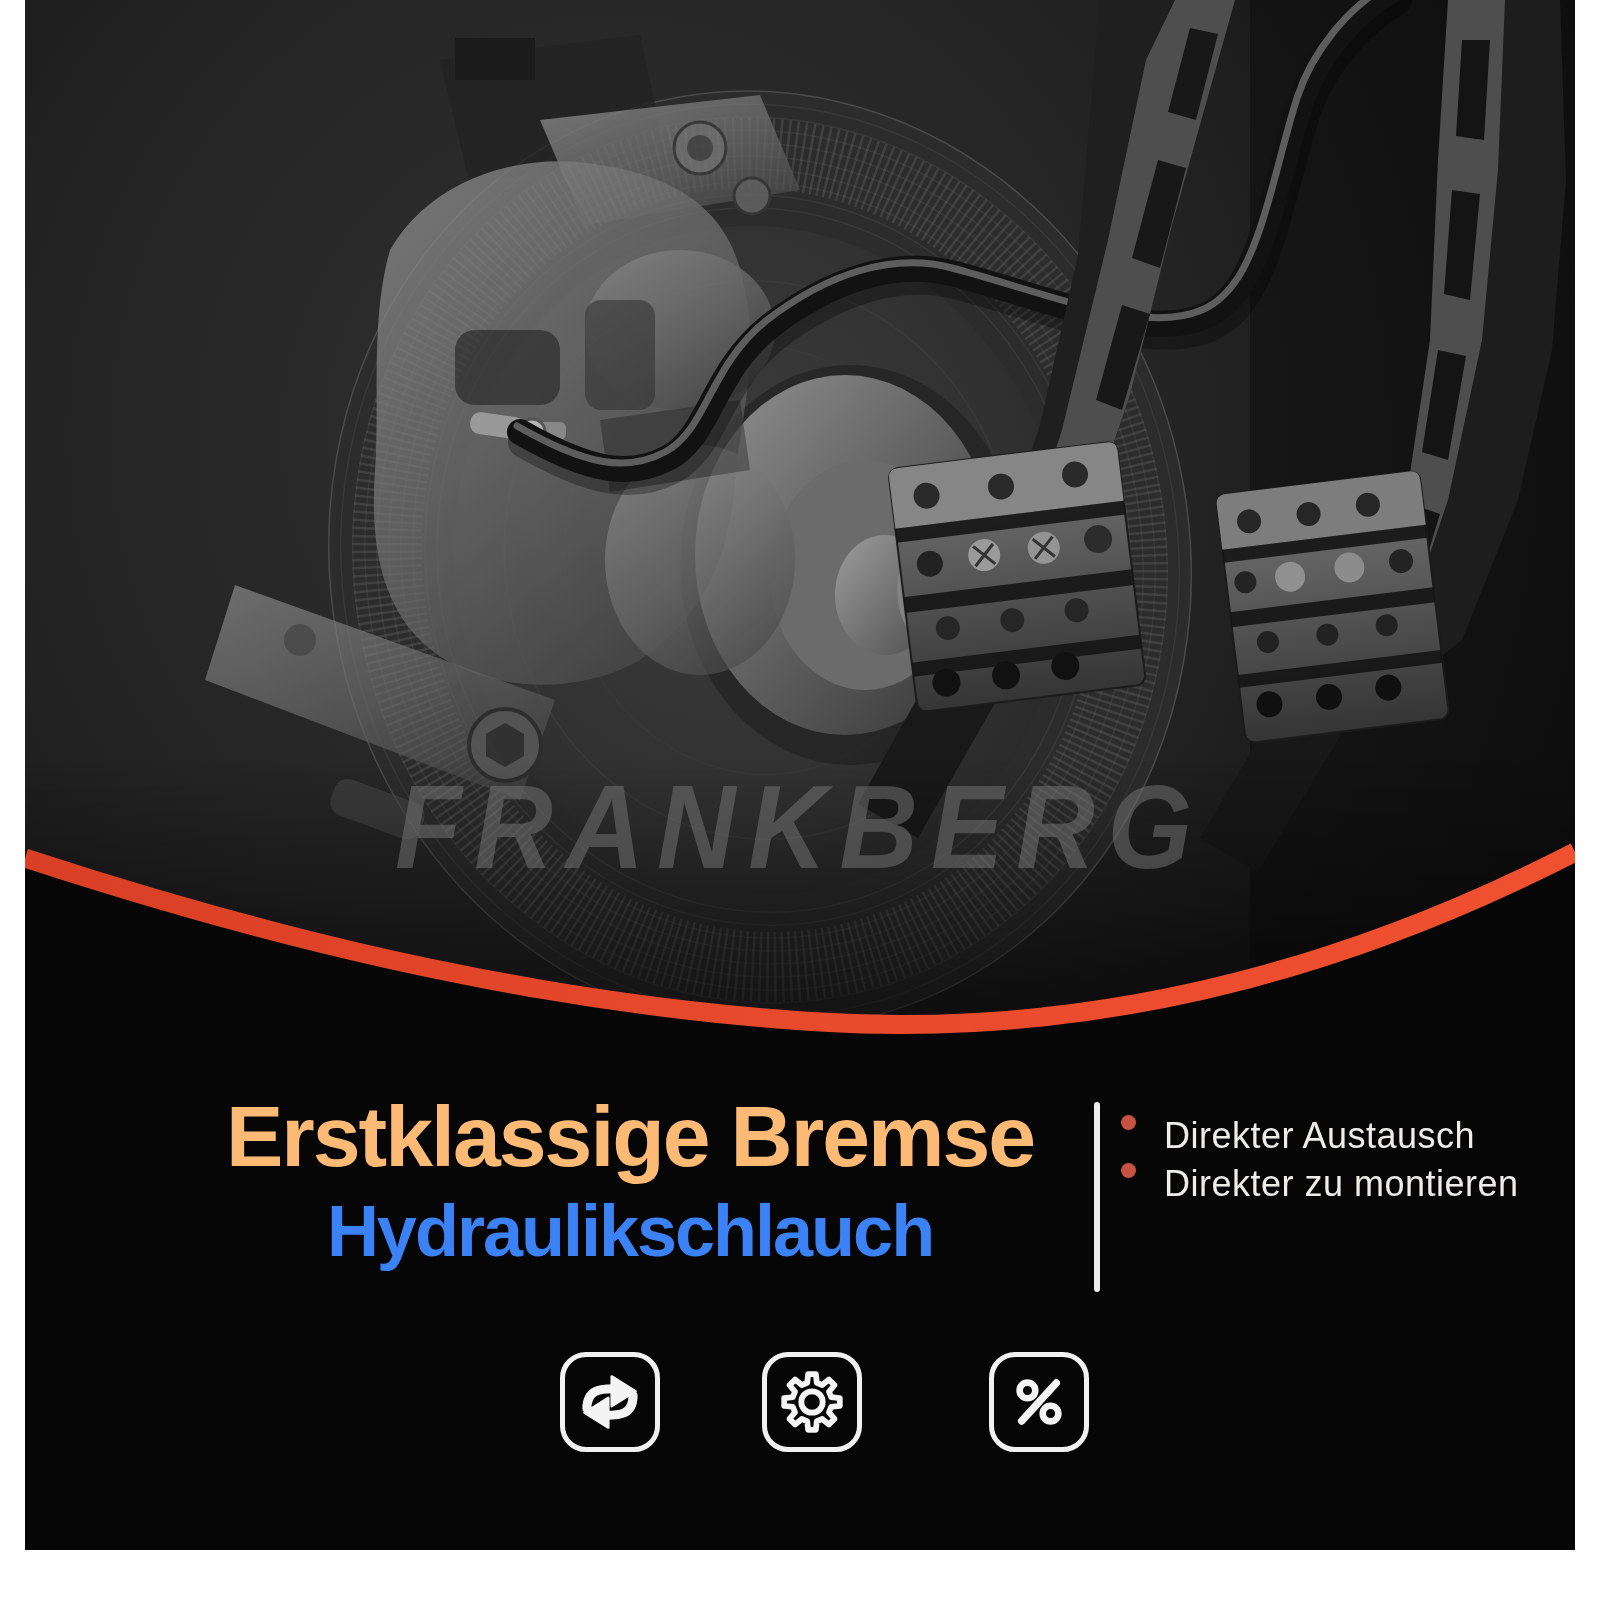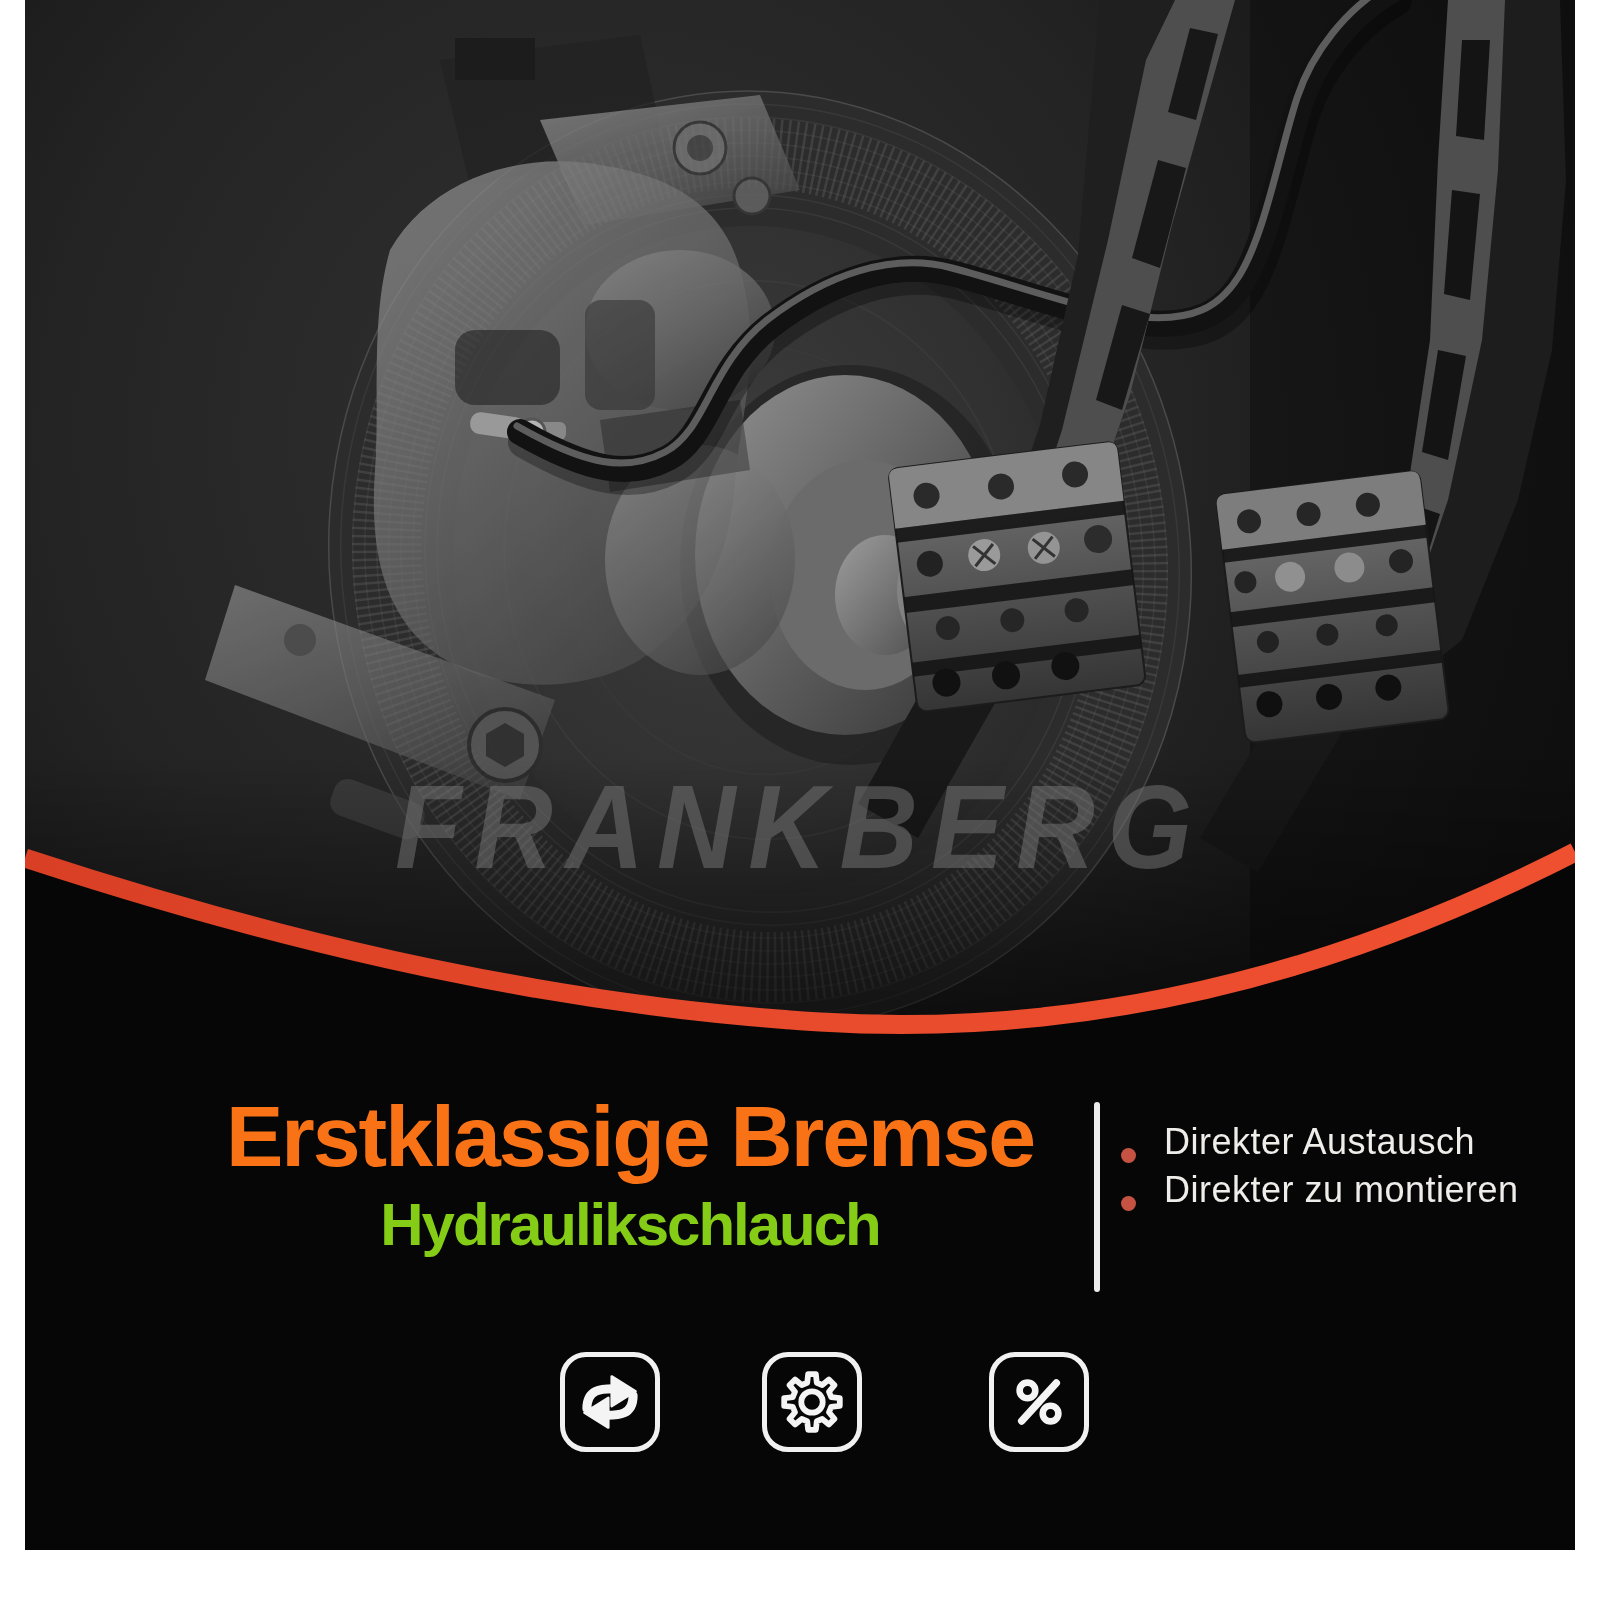--- a/index.html
+++ b/index.html
@@ -2,27 +2,27 @@
 <html><head>
 <meta charset="utf-8">
 <style>
   html,body{margin:0;padding:0;}
   body{font-family:"Liberation Sans", sans-serif; background:#ffffff;}
   .page{position:relative;width:1579px;height:1600px;background:#ffffff;overflow:hidden;}
   .poster{position:absolute;left:25px;top:0;width:1550px;height:1550px;background:#0c0c0c;overflow:hidden;}
   .photo-svg{position:absolute;left:0;top:0;width:1550px;height:1550px;display:block;}
 
   .headline{position:absolute;left:140px;top:1093px;width:930px;text-align:center;line-height:1;}
-  .headline .h1{font-size:86px;font-weight:700;letter-spacing:-2px;color:#f97316;white-space:nowrap;}
-  .headline .h2{font-size:60px;font-weight:700;letter-spacing:-2px;color:#84cc16;margin-top:16px;white-space:nowrap;}
+  .headline .h1{font-size:86px;font-weight:700;letter-spacing:-2px;color:#fdba74;white-space:nowrap;}
+  .headline .h2{font-size:72px;font-weight:700;letter-spacing:-2px;color:#3b82f6;margin-top:16px;white-space:nowrap;}
 
   .divider{position:absolute;left:1069px;top:1102px;width:6px;height:190px;background:#ECECEC;border-radius:3px;}
 
   .features{position:absolute;left:1096px;top:1115px;list-style:none;margin:0;padding:0;}
-  .features li{display:flex;align-items:flex-end;height:48px;}
+  .features li{display:flex;align-items:flex-start;height:48px;}
   .features .dot{width:15px;height:15px;border-radius:50%;background:#C65342;margin-right:28px;flex:0 0 auto;}
   .features .feature-text{font-size:36px;color:#EFEDEA;letter-spacing:.5px;white-space:nowrap;}
 
   .icon-box{position:absolute;top:1352px;width:100px;height:100px;border:5px solid #F1F1F1;border-radius:26px;
             box-sizing:border-box;display:flex;align-items:center;justify-content:center;background:transparent;}
   .icon-box.b1{left:535px;} .icon-box.b2{left:737px;} .icon-box.b3{left:964px;}
 </style>
 </head>
 <body>
 

